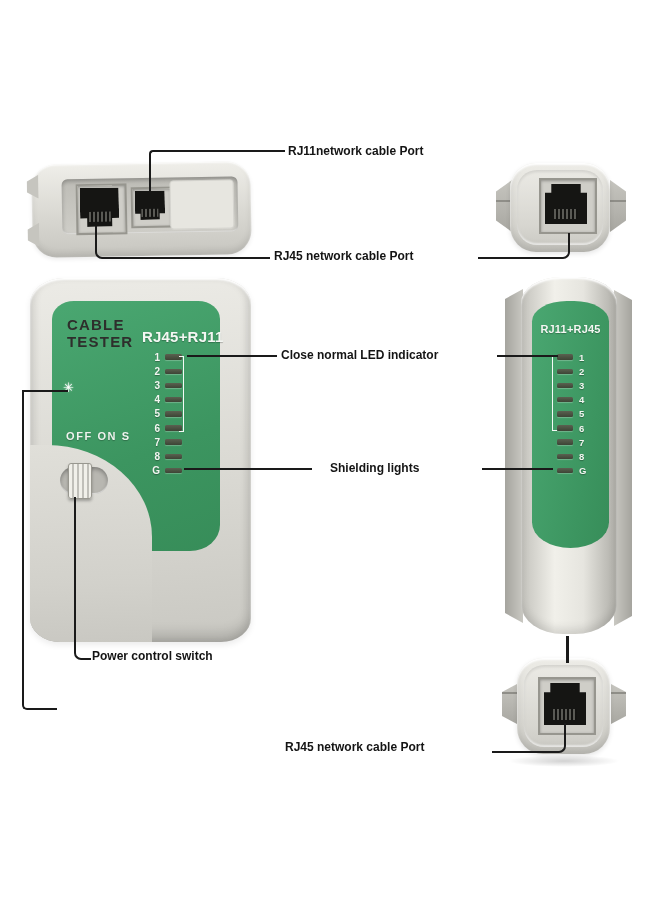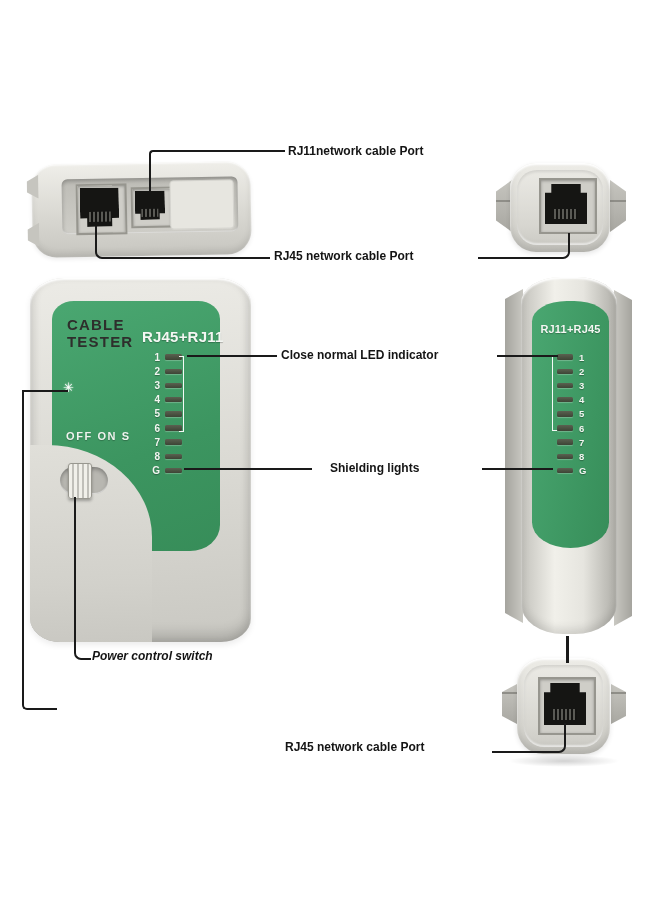--- a/index.html
+++ b/index.html
@@ -271,16 +271,16 @@
   <div class="l-bottomleft" style="left:74px;top:497px;width:15px;height:161px;"></div>
   <div class="hline" style="left:22px;top:390px;width:46px;"></div>
   <div class="l-bottomleft" style="left:22px;top:391px;width:33px;height:317px;border-bottom-left-radius:5px;"></div>
   <div class="l-bottomright" style="left:492px;top:723px;width:72px;height:28px;"></div>
   <div class="abs" style="left:566px;top:636px;width:3px;height:27px;background:#1a1a1a;"></div>
 
   <div class="label" style="left:288px;top:144px;">RJ11network cable Port</div>
   <div class="label" style="left:274px;top:249px;">RJ45 network cable Port</div>
   <div class="label" style="left:281px;top:348px;">Close normal LED indicator</div>
   <div class="label" style="left:316px;top:461px;margin-left:14px;">Shielding lights</div>
-  <div class="label" style="left:92px;top:649px;font-style:italic;">Power control switch</div>
+  <div class="label" style="left:92px;top:649px;">Power control switch</div>
   <div class="label" style="left:285px;top:740px;">RJ45 network cable Port</div>
 
 </div>
 
 </body></html>

